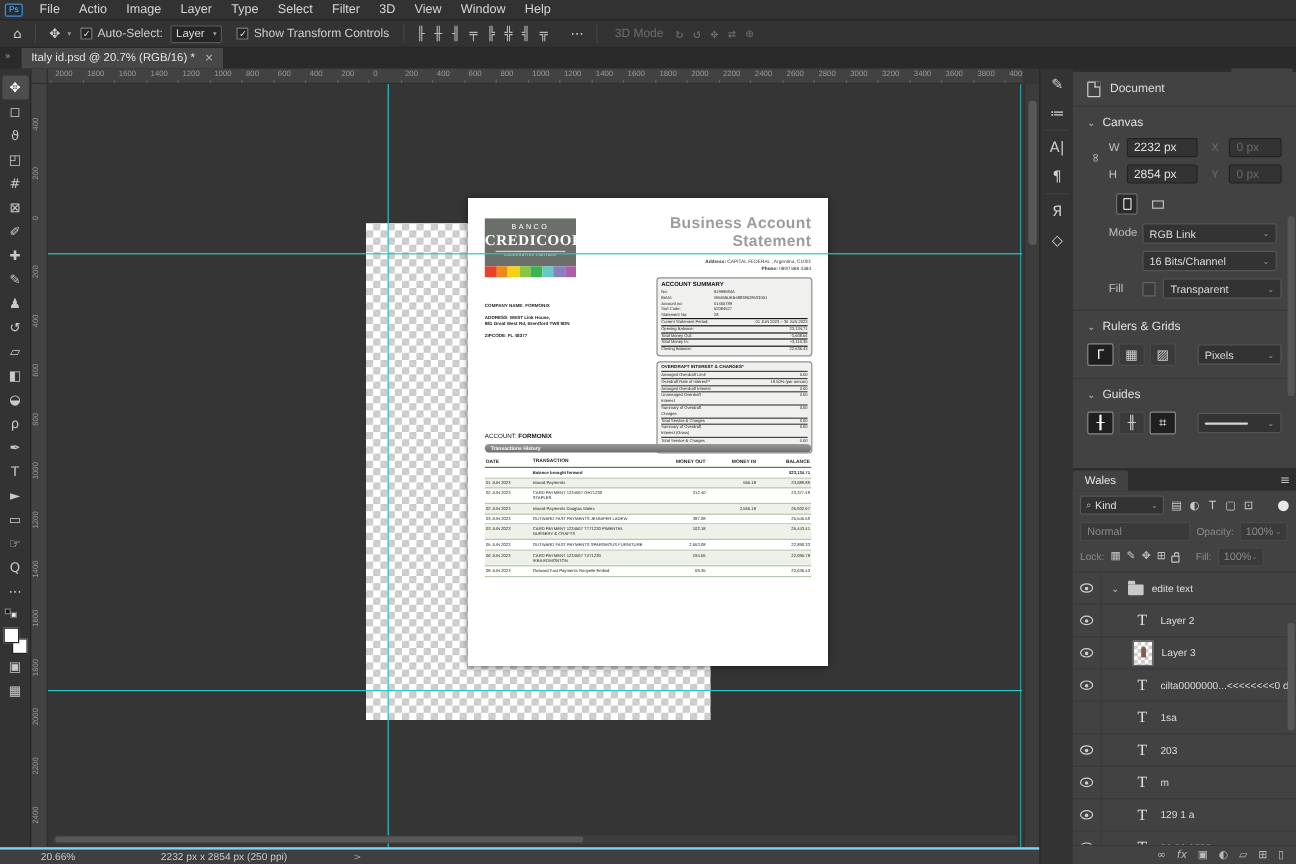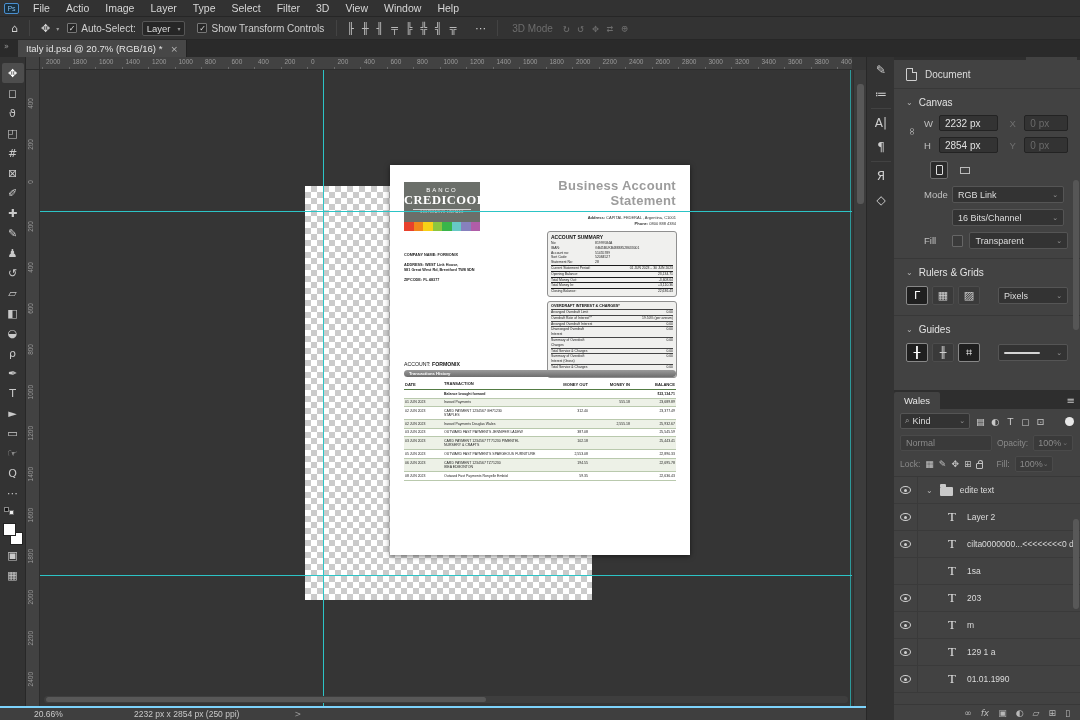--- a/index.html
+++ b/index.html
@@ -812,20 +812,29 @@
             <div class="lmain child">
               <span class="lT">T</span>
               <span class="lname">Layer 2</span>
             </div>
           </div>
           <div class="lrow">
             <div class="eyecell">
               <span class="eye"></span>
             </div>
             <div class="lmain child">
+              <span class="lthumb"></span>
+              <span class="lname">Layer 3</span>
+            </div>
+          </div>
+          <div class="lrow">
+            <div class="eyecell">
+              <span class="eye"></span>
+            </div>
+            <div class="lmain child">
               <span class="lT">T</span>
               <span class="lname">cilta0000000...&lt;&lt;&lt;&lt;&lt;&lt;&lt;&lt;0 d</span>
             </div>
           </div>
           <div class="lrow">
             <div class="eyecell"></div>
             <div class="lmain child">
               <span class="lT">T</span>
               <span class="lname">1sa</span>
             </div>

